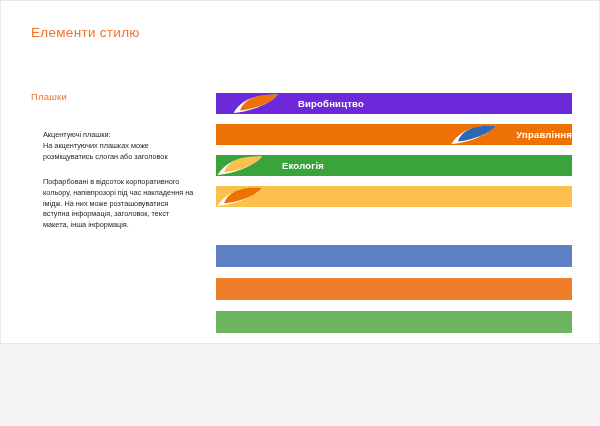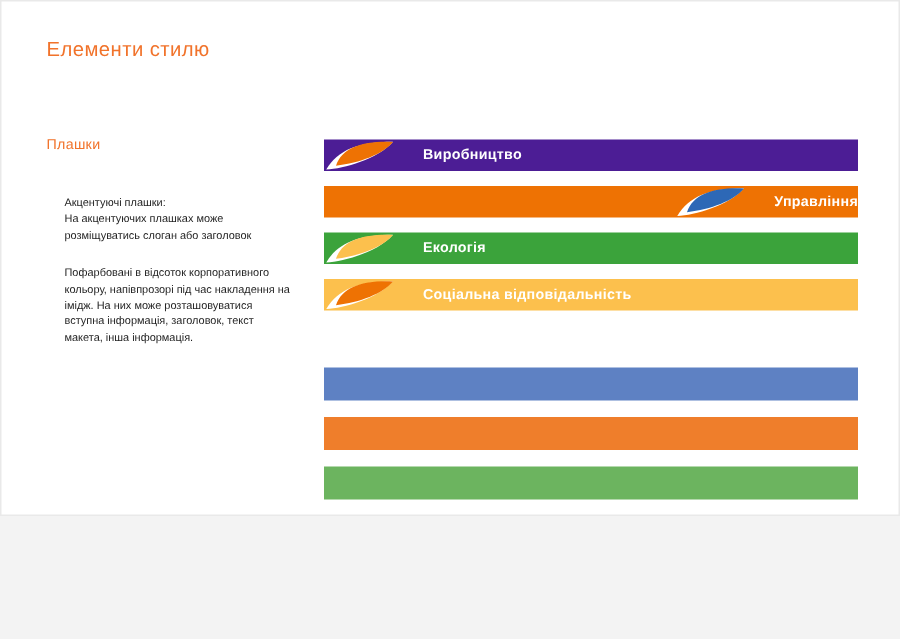--- a/index.html
+++ b/index.html
@@ -68,21 +68,21 @@
 
   <p class="body-copy para-1">Акцентуючі плашки:
 На акцентуючих плашках може
 розміщуватись слоган або заголовок</p>
   <p class="body-copy para-2">Пофарбовані в відсоток корпоративного
 кольору, напівпрозорі під час накладення на
 імідж. На них може розташовуватися
 вступна інформація, заголовок, текст
 макета, інша інформація.</p>
 
-  <div class="bar" style="top: 92px; background: #4c1d95;">
+  <div class="bar" style="top: 92px; background: #6d28d9; padding-left: 16px;">
     <svg class="leaf" width="47" height="21" viewBox="0 0 47 21">
       <path d="M0.5,20 C8,7 22,1.5 45,1.5 C35,13 12,19.5 0.5,20 Z" fill="#ffffff"></path>
       <path d="M7,17.5 C11,5 26,0.8 45,1.7 C38,10 23,15.5 7,17.5 Z" style="fill: rgb(238, 114, 3);"></path>
     </svg>
     <span class="bar-label">Виробництво</span>
   </div>
 
   <div class="bar" style="top: 123px; background: rgb(238, 114, 3); justify-content: flex-end;">
     <svg class="leaf" width="47" height="21" viewBox="0 0 47 21">
       <path d="M0.5,20 C8,7 22,1.5 45,1.5 C35,13 12,19.5 0.5,20 Z" fill="#ffffff"></path>
@@ -97,21 +97,20 @@
       <path d="M7,17.5 C11,5 26,0.8 45,1.7 C38,10 23,15.5 7,17.5 Z" style="fill: rgb(252, 192, 77);"></path>
     </svg>
     <span class="bar-label">Екологія</span>
   </div>
 
   <div class="bar" style="top: 185px; background: rgb(252, 192, 77);">
     <svg class="leaf" width="47" height="21" viewBox="0 0 47 21">
       <path d="M0.5,20 C8,7 22,1.5 45,1.5 C35,13 12,19.5 0.5,20 Z" fill="#ffffff"></path>
       <path d="M7,17.5 C11,5 26,0.8 45,1.7 C38,10 23,15.5 7,17.5 Z" style="fill: rgb(238, 114, 3);"></path>
     </svg>
-    <span class="bar-label">Соціальна відповідальність</span>
   </div>
 
   <div class="tint-bar" style="top: 244px; background: rgb(94, 129, 195);"></div>
   <div class="tint-bar" style="top: 277px; background: rgb(239, 126, 43);"></div>
   <div class="tint-bar" style="top: 310px; background: rgb(108, 180, 95);"></div>
   <div class="tint-bar" style="top: 343px; background: rgb(251, 203, 114);"></div>
 
   <span class="footer-item footer-brand">OSTCHEM</span>
   <span class="footer-item footer-center">Елементи стилю</span>
   <span class="footer-item footer-right">Плашки</span>

